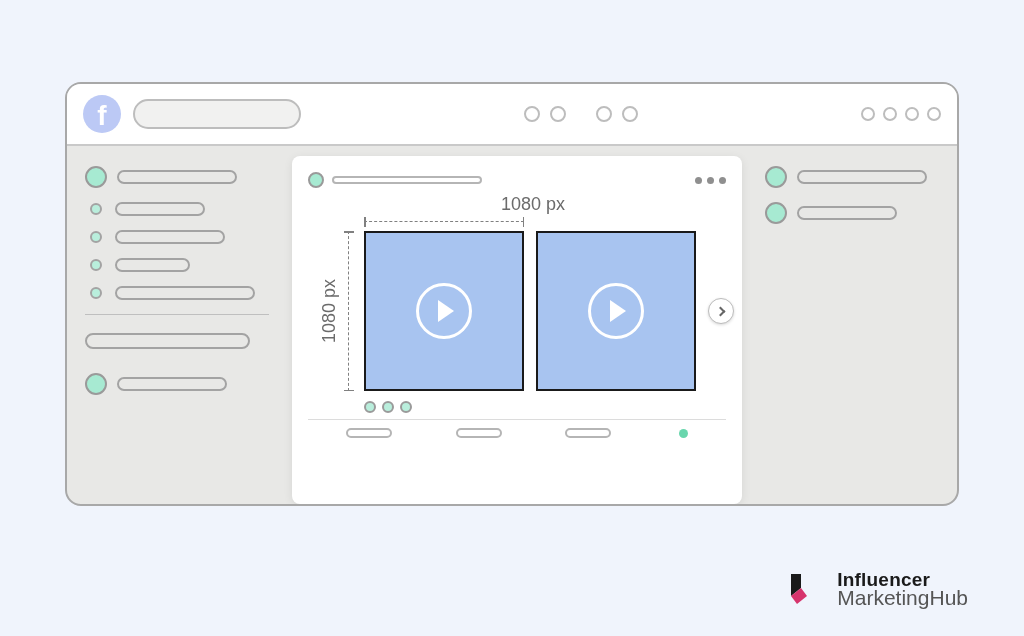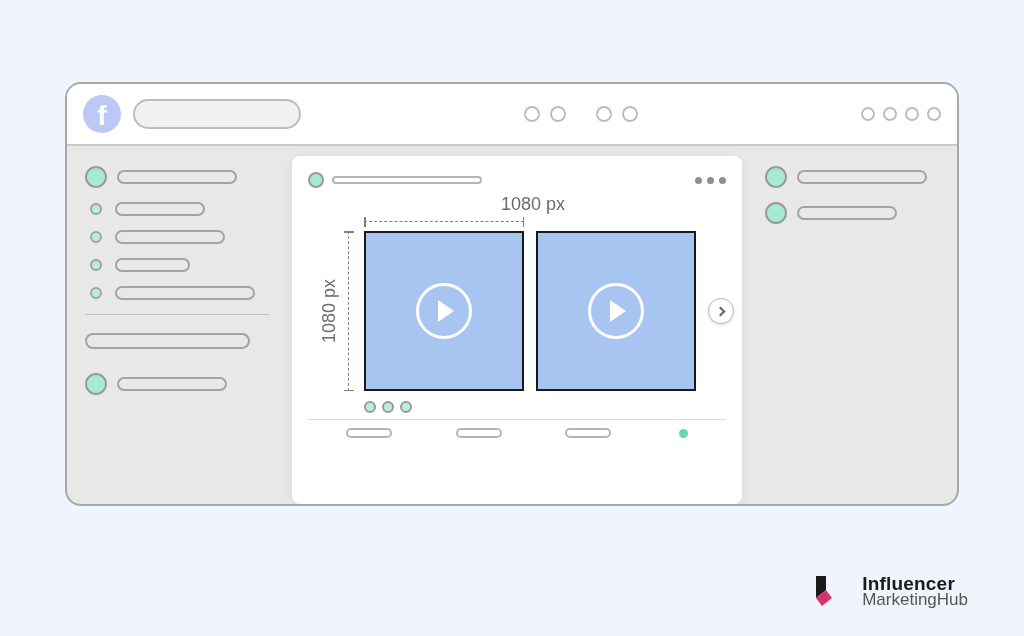--- a/index.html
+++ b/index.html
@@ -142,21 +142,21 @@
   .act-pill { width:46px; height:10px; border:2px solid #b5b5b5; border-radius:6px;}
   .tiny-dot { width:9px;height:9px;border-radius:50%;background:#69d6ad; margin-left:4px;}
   .brand {
     position:absolute; right:56px; bottom:28px;
     display:flex; align-items:center; gap:24px;
     color:#1a1a1a;
   }
   .brand svg { display:block; }
   .brand-text { line-height:1; }
   .brand-top { font-weight:800; font-size:19px; letter-spacing:0.2px;}
-  .brand-bot { font-weight:400; font-size:17px; color:#555; margin-top:-2px;}
+  .brand-bot { font-weight:400; font-size:21px; color:#555; margin-top:-2px;}
 </style>
 </head>
 <body>
 
 <div class="window">
   <div class="topbar">
     <div class="fb-logo">
         <span class="fb-f">f</span>
       </div>
     <div class="search-pill"></div>

